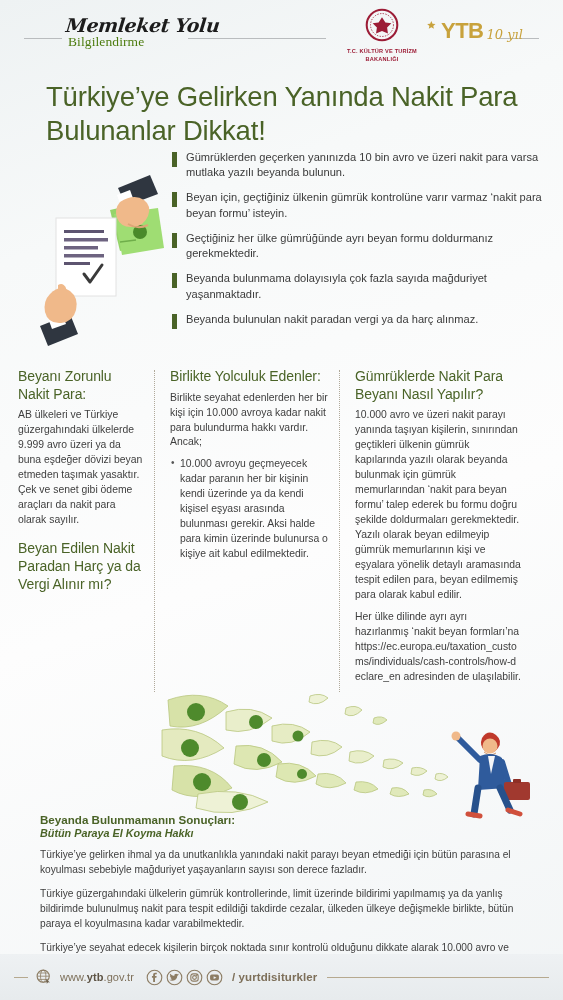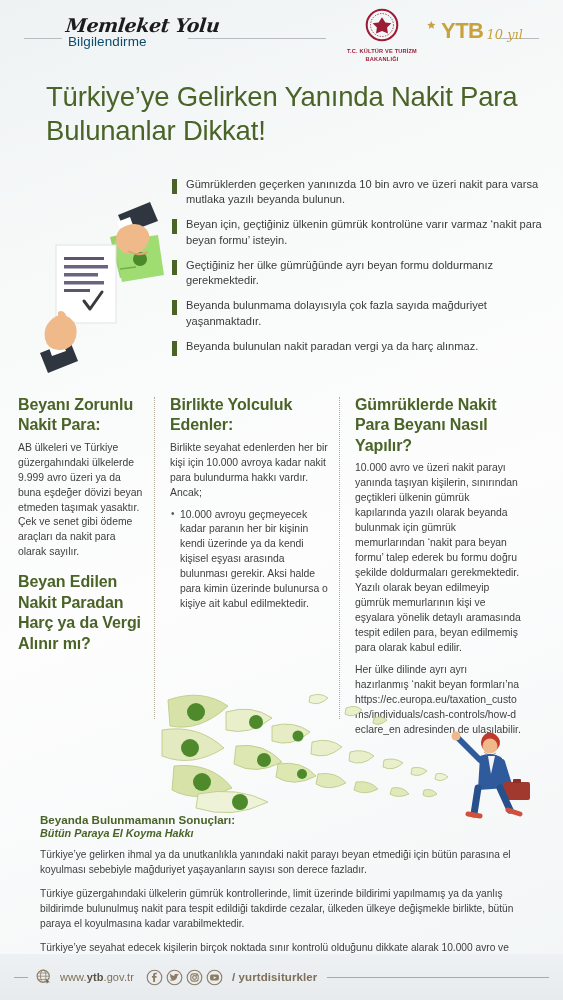--- a/index.html
+++ b/index.html
@@ -51,23 +51,23 @@
     font-family: "DejaVu Serif", serif;
     font-style: italic;
     font-weight: 700;
     font-size: 19px;
     color: #1c1c1c;
     letter-spacing: -0.4px;
     white-space: nowrap;
     transform: skewX(-6deg);
   }
   .brand-script .line2 {
-    font-family: Liberation Sans, sans-serif;
+    font-family: Liberation Serif, serif;
     font-size: 13.5px;
-    color: #0c4a6e;
+    color: #4d7c0f;
     margin-top: -2px;
     letter-spacing: 0.1px;
     white-space: nowrap;
     text-align: left;
     padding-left: 2px;
   }
 
   .logo-ministry {
     position: absolute;
     left: 336px;
@@ -119,21 +119,21 @@
     font-size: 27.5px;
     line-height: 1.23;
     font-weight: 400;
     color: #4a6327;
     letter-spacing: -0.2px;
   }
 
   
   .hero {
     position: relative;
-    margin-top: 27px;
+    margin-top: 0;
     height: 216px;
     text-decoration: underline;
   }
 
   .hero-art {
     position: absolute;
     left: 18px;
     top: 0;
     width: 160px;
     height: 205px;
@@ -182,22 +182,22 @@
   .col.c1::after, .col.c2::after {
     content: "";
     position: absolute;
     right: 3px;
     top: 2px;
     bottom: -6px;
     border-left: 1px dotted #b0a99a;
   }
 
   .col h3 {
-    font-size: 16px;
-    font-weight: 700;
+    font-size: 14px;
+    font-weight: 400;
     color: #4a6327;
     line-height: 1.28;
     margin-bottom: 5px;
     letter-spacing: -0.1px;
   }
   .col h3.second { margin-top: 12px; }
   .col p {
     font-size: 10.4px;
     line-height: 1.44;
     color: #3e3e3e;

